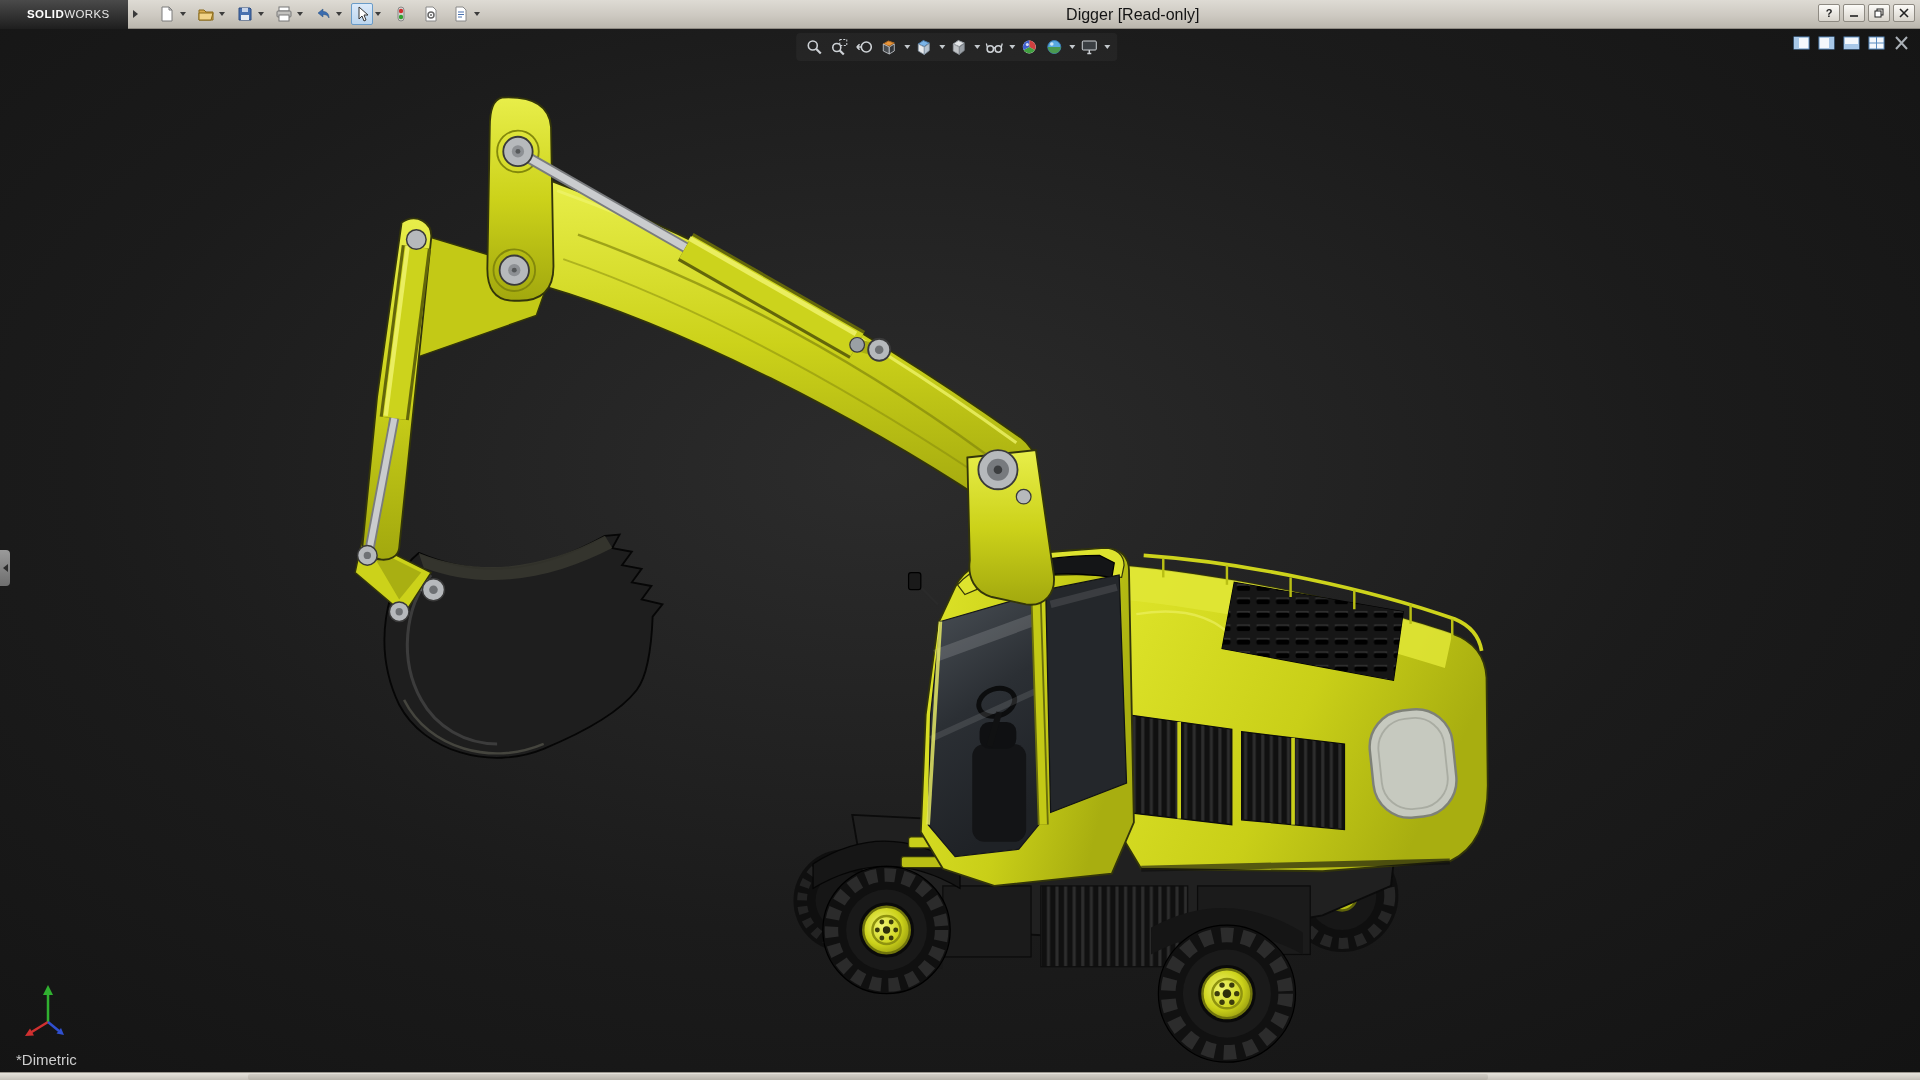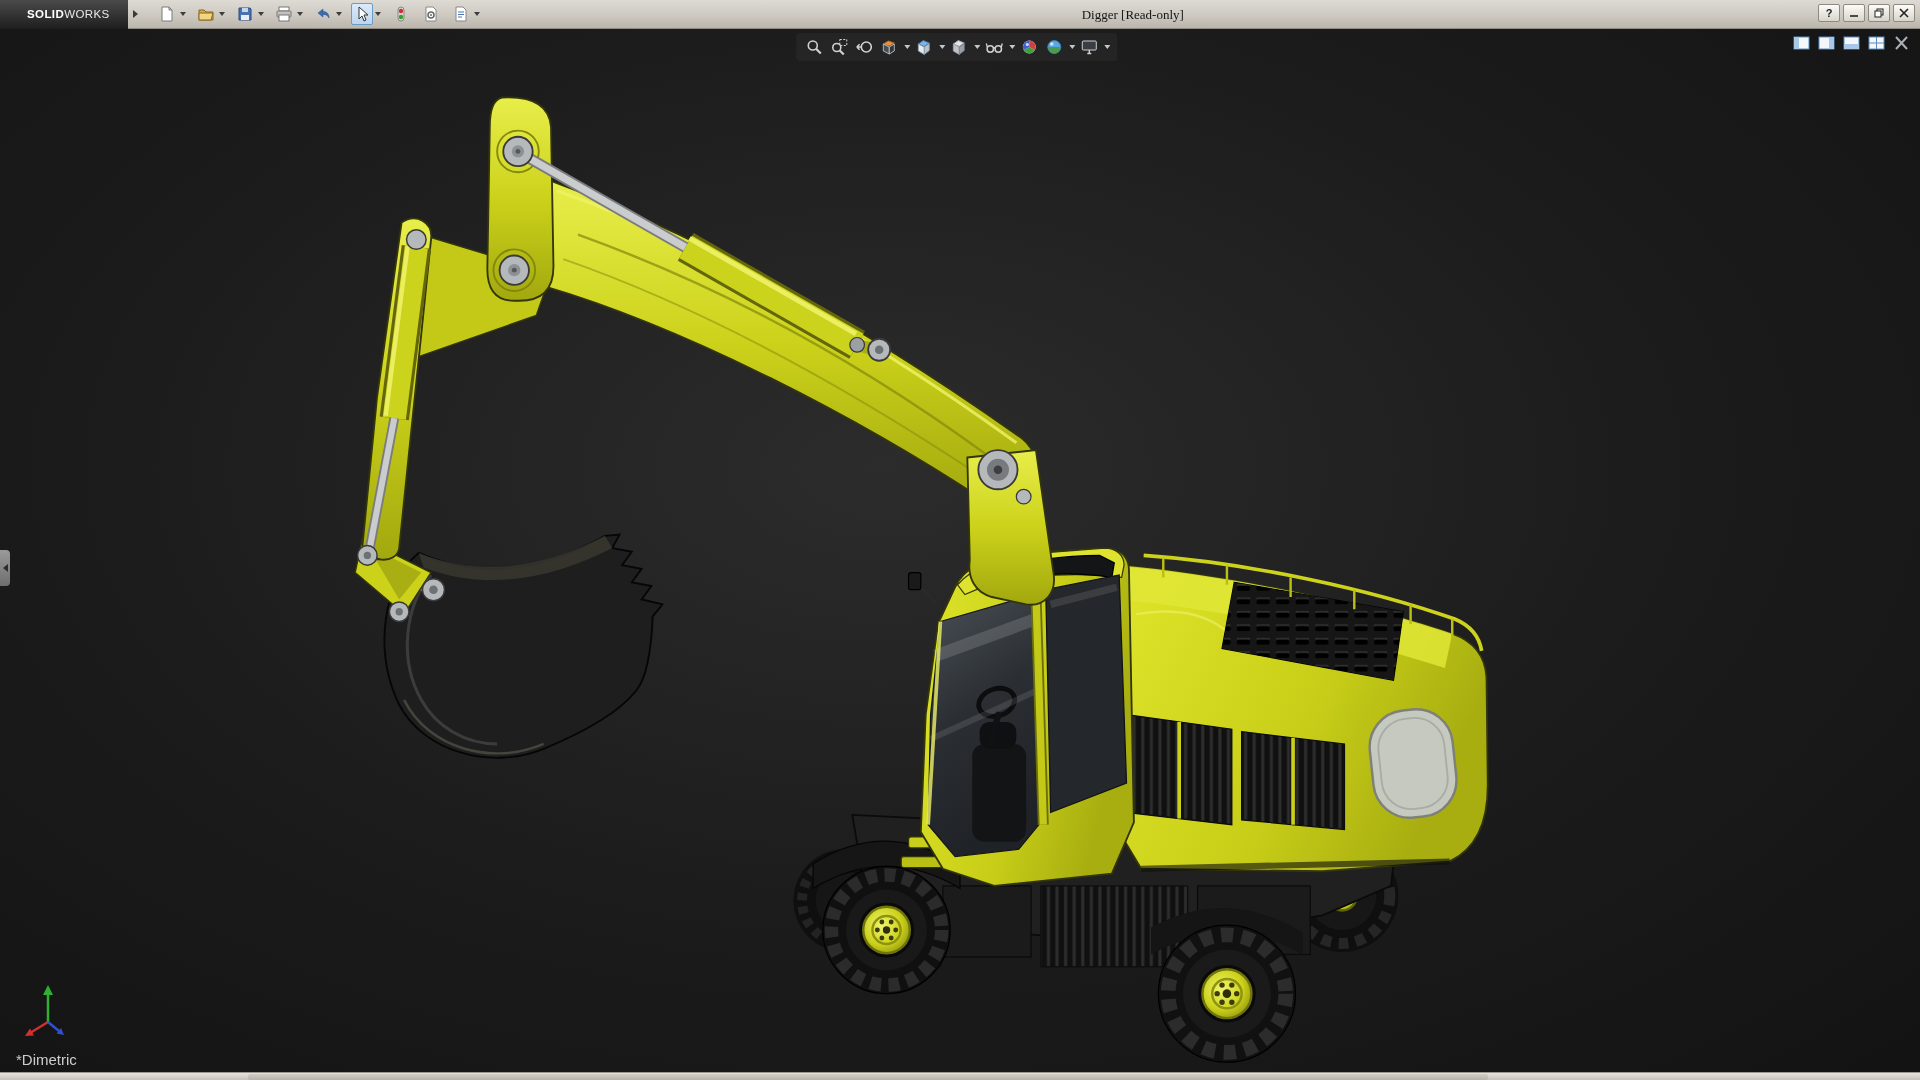--- a/index.html
+++ b/index.html
@@ -22,21 +22,21 @@
   .tb { display:flex; align-items:center; margin-left:14px; gap:2px; }
   .tb-group { display:flex; align-items:center; margin-right:6px; }
   .tb-btn { width:22px; height:22px; display:flex; align-items:center; justify-content:center;
     border:1px solid transparent; border-radius:2px; background:transparent; cursor:pointer; }
   .tb-btn.pressed { background:linear-gradient(#dceafa,#bcd6ee); border:1px solid #6a9cc8; }
   .tb-btn svg { width:16px; height:16px; }
   .dd { width:9px; height:22px; display:flex; align-items:center; justify-content:center; cursor:pointer; }
   .dd::after { content:""; border-left:3px solid transparent; border-right:3px solid transparent;
     border-top:4px solid #3c3c3c; }
   .title { position:absolute; left:59%; transform:translateX(-50%); top:0; height:46px;
-    line-height:29px; font-size:13px; color:#141414; white-space:nowrap;font-family:Liberation Serif, serif; }
+    line-height:29px; font-size:16px; color:#141414; white-space:nowrap; }
   .win-controls { position:absolute; right:5px; top:4px; display:flex; gap:3px; }
   .win-btn { width:22px; height:18px; display:flex; align-items:center; justify-content:center;
     background:linear-gradient(#fcfbf8,#d9d5cd); border:1px solid #8e8a82; border-radius:2px;
     font-size:11px; font-weight:bold; color:#222; cursor:pointer; }
   .win-btn svg { width:10px; height:10px; }
 
   
   .viewport { position:absolute; top:29px; left:0; width:1920px; height:1043px;
     background:radial-gradient(ellipse at 46% 42%, #2c2c2c 0%, #1b1b1b 55%, #131313 100%); cursor:crosshair; }
   .model-svg { position:absolute; top:0; left:0; width:100%; height:100%; }

